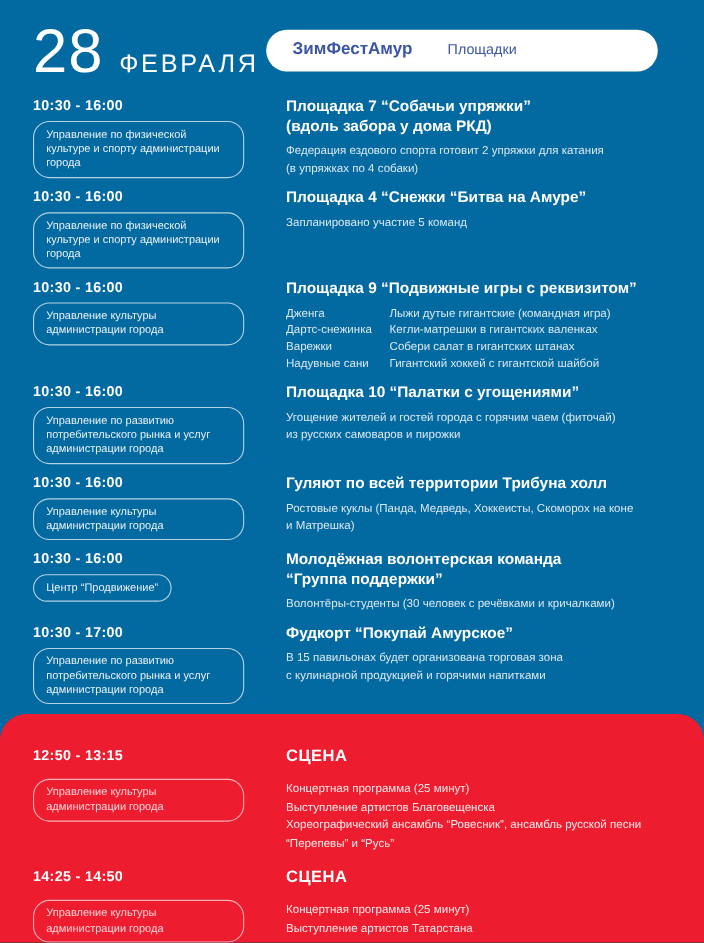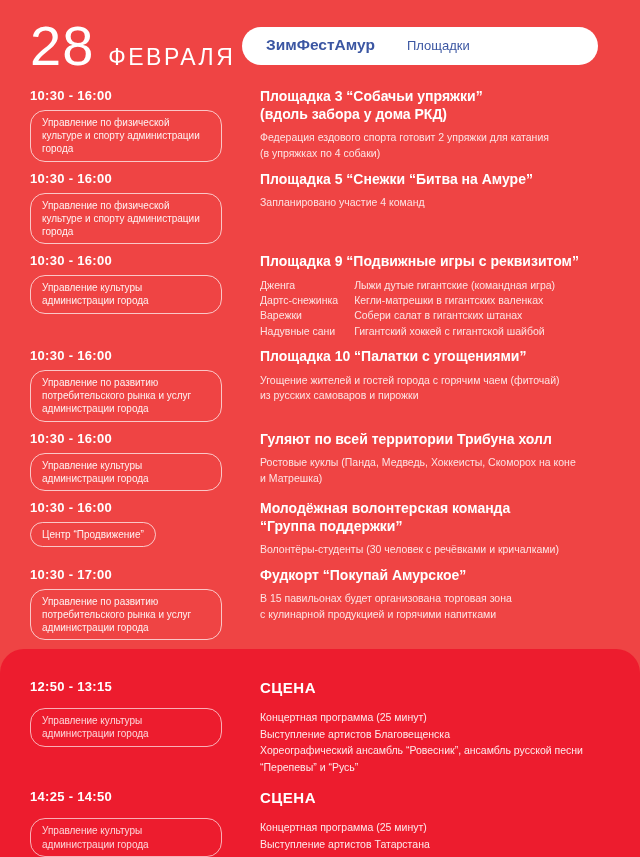--- a/index.html
+++ b/index.html
@@ -1,20 +1,20 @@
 <!DOCTYPE html>
 <html lang="ru"><head>
 <meta charset="utf-8">
 <style>
   * { margin: 0; padding: 0; box-sizing: border-box; }
   html, body { background: #222; }
   body { display: flex; justify-content: center; }
   .page {
     width: 640px; height: 857px;
-    background: #ef4444;
+    background: #0369a1;
     color: #fff;
     font-family: "Liberation Sans", sans-serif;
     overflow: hidden;
     display: flex; flex-direction: column;
     position: relative;
   }
 
   
   .header {
     display: flex; justify-content: space-between; align-items: center;
@@ -90,35 +90,35 @@
   </header>
 
   <main class="events">
 
     <div class="row">
       <div class="col-left">
         <div class="time">10:30 - 16:00</div>
         <div class="tag">Управление по физической культуре и спорту администрации города</div>
       </div>
       <div class="col-right">
-        <div class="title">Площадка 3 “Собачьи упряжки”
+        <div class="title">Площадка 7 “Собачьи упряжки”
 (вдоль забора у дома РКД)</div>
         <div class="desc">Федерация ездового спорта готовит 2 упряжки для катания
 (в упряжках по 4 собаки)</div>
       </div>
     </div>
 
     <div class="row">
       <div class="col-left">
         <div class="time">10:30 - 16:00</div>
         <div class="tag">Управление по физической культуре и спорту администрации города</div>
       </div>
       <div class="col-right">
-        <div class="title">Площадка 5 “Снежки “Битва на Амуре”</div>
-        <div class="desc">Запланировано участие 4 команд</div>
+        <div class="title">Площадка 4 “Снежки “Битва на Амуре”</div>
+        <div class="desc">Запланировано участие 5 команд</div>
       </div>
     </div>
 
     <div class="row">
       <div class="col-left">
         <div class="time">10:30 - 16:00</div>
         <div class="tag">Управление культуры администрации города</div>
       </div>
       <div class="col-right">
         <div class="title">Площадка 9 “Подвижные игры с реквизитом”</div>

